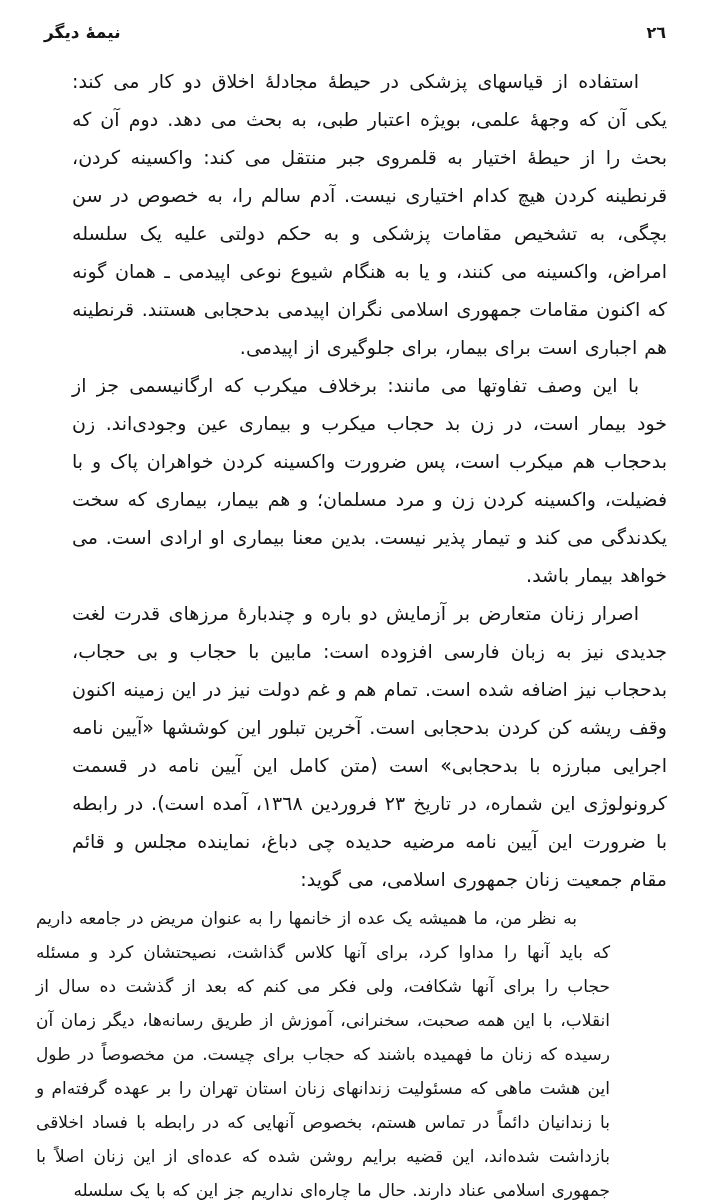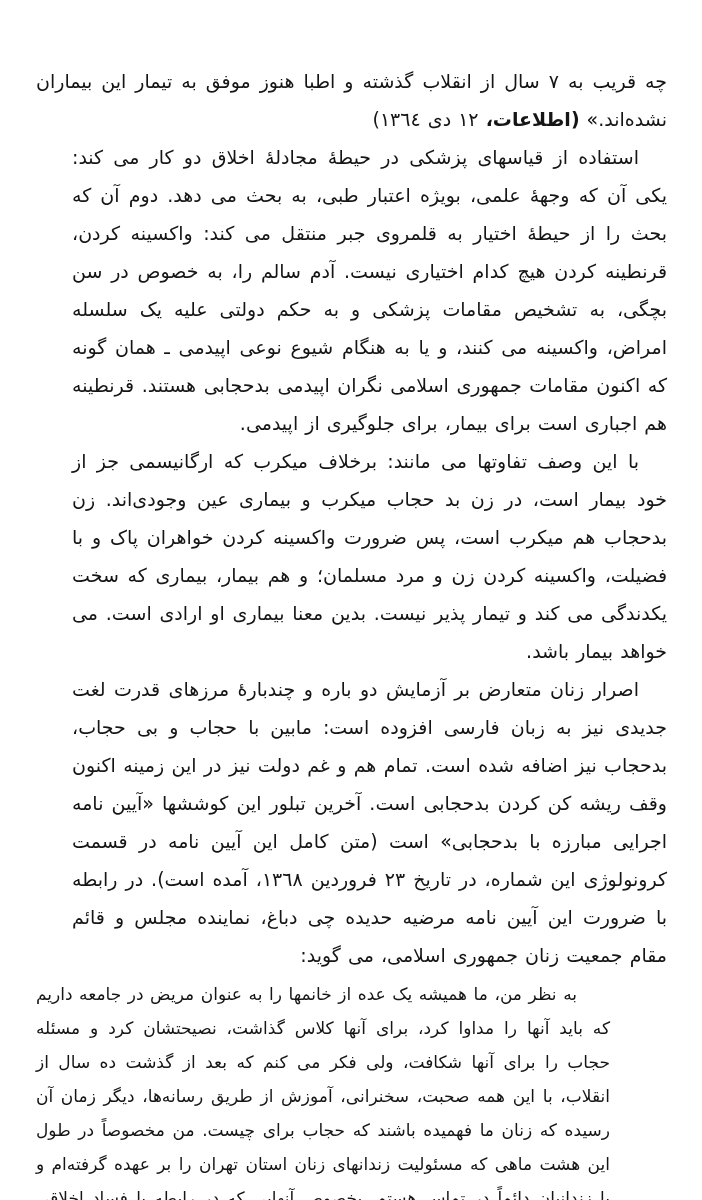--- a/index.html
+++ b/index.html
@@ -55,21 +55,24 @@
     text-indent: 33px;
     margin-top: 3px;
     word-spacing: 1px;
   }
   .bold { font-weight: bold; }
 </style>
 </head>
 <body>
 
 <div class="page">
+  <header class="page-header">
+    <span class="journal-title">نیمهٔ دیگر</span>
+    <span class="page-number">٢٦</span>
+  </header>
 
   <main class="body-text" id="paragraphs">
-      <p class="para"><span>چه قریب به ٧ سال از انقلاب گذشته و اطبا هنوز موفق به تیمار این بیماران نشده‌اند.» </span><span class="bold">(اطلاعات،</span><span> ١٢ دی ١٣٦٤)</span></p>
       <p class="para indent"><span>استفاده از قیاسهای پزشکی در حیطهٔ مجادلهٔ اخلاق دو کار می کند: یکی آن که وجههٔ علمی، بویژه اعتبار طبی، به بحث می دهد. دوم آن که بحث را از حیطهٔ اختیار به قلمروی جبر منتقل می کند: واکسینه کردن، قرنطینه کردن هیچ کدام اختیاری نیست. آدم سالم را، به خصوص در سن بچگی، به تشخیص مقامات پزشکی و به حکم دولتی علیه یک سلسله امراض، واکسینه می کنند، و یا به هنگام شیوع نوعی اپیدمی ـ همان گونه که اکنون مقامات جمهوری اسلامی نگران اپیدمی بدحجابی هستند. قرنطینه هم اجباری است برای بیمار، برای جلوگیری از اپیدمی.</span></p>
       <p class="para indent"><span>با این وصف تفاوتها می مانند: برخلاف میکرب که ارگانیسمی جز از خود بیمار است، در زن بد حجاب میکرب و بیماری عین وجودی‌اند. زن بدحجاب هم میکرب است، پس ضرورت واکسینه کردن خواهران پاک و با فضیلت، واکسینه کردن زن و مرد مسلمان؛ و هم بیمار، بیماری که سخت یکدندگی می کند و تیمار پذیر نیست. بدین معنا بیماری او ارادی است. می خواهد بیمار باشد.</span></p>
       <p class="para indent"><span>اصرار زنان متعارض بر آزمایش دو باره و چندبارهٔ مرزهای قدرت لغت جدیدی نیز به زبان فارسی افزوده است: مابین با حجاب و بی حجاب، بدحجاب نیز اضافه شده است. تمام هم و غم دولت نیز در این زمینه اکنون وقف ریشه کن کردن بدحجابی است. آخرین تبلور این کوششها «آیین نامه اجرایی مبارزه با بدحجابی» است (متن کامل این آیین نامه در قسمت کرونولوژی این شماره، در تاریخ ٢٣ فروردین ١٣٦٨، آمده است). در رابطه با ضرورت این آیین نامه مرضیه حدیده چی دباغ، نماینده مجلس و قائم مقام جمعیت زنان جمهوری اسلامی، می گوید:</span></p>
       <p class="para quote"><span>به نظر من، ما همیشه یک عده از خانمها را به عنوان مریض در جامعه داریم که باید آنها را مداوا کرد، برای آنها کلاس گذاشت، نصیحتشان کرد و مسئله حجاب را برای آنها شکافت، ولی فکر می کنم که بعد از گذشت ده سال از انقلاب، با این همه صحبت، سخنرانی، آموزش از طریق رسانه‌ها، دیگر زمان آن رسیده که زنان ما فهمیده باشند که حجاب برای چیست. من مخصوصاً در طول این هشت ماهی که مسئولیت زندانهای زنان استان تهران را بر عهده گرفته‌ام و با زندانیان دائماً در تماس هستم، بخصوص آنهایی که در رابطه با فساد اخلاقی بازداشت شده‌اند، این قضیه برایم روشن شده که عده‌ای از این زنان اصلاً با جمهوری اسلامی عناد دارند. حال ما چاره‌ای نداریم جز این که با یک سلسله</span></p>
     </main>
 </div>
 
 </body></html>

